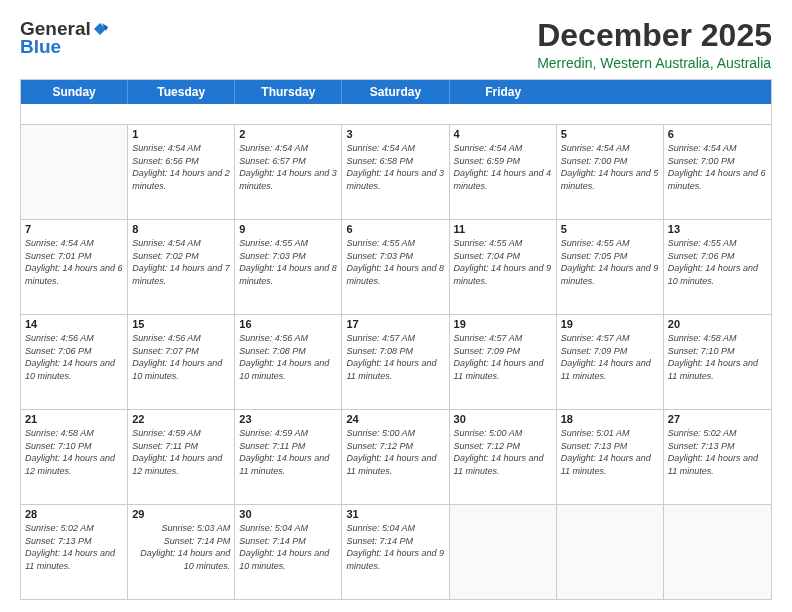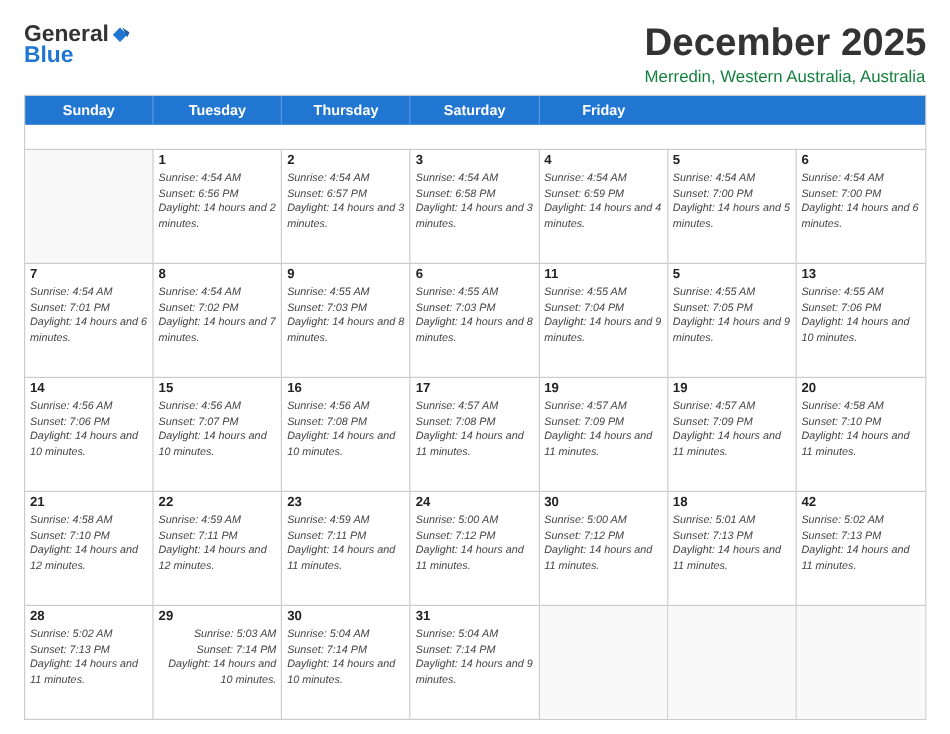--- a/index.html
+++ b/index.html
@@ -286,21 +286,21 @@
 Sunset: 7:12 PM
 Daylight: 14 hours and 11 minutes.</div>
           </div>
           <div class="cal-cell">
             <div class="day-num">18</div>
             <div class="cell-info" style="white-space: pre-line;">Sunrise: 5:01 AM
 Sunset: 7:13 PM
 Daylight: 14 hours and 11 minutes.</div>
           </div>
           <div class="cal-cell">
-            <div class="day-num">42</div>
+            <div class="day-num">27</div>
             <div class="cell-info" style="white-space: pre-line;">Sunrise: 5:02 AM
 Sunset: 7:13 PM
 Daylight: 14 hours and 11 minutes.</div>
           </div>
         </div>
         <div class="cal-week">
           <div class="cal-cell">
             <div class="day-num">28</div>
             <div class="cell-info" style="white-space: pre-line;">Sunrise: 5:02 AM
 Sunset: 7:13 PM

